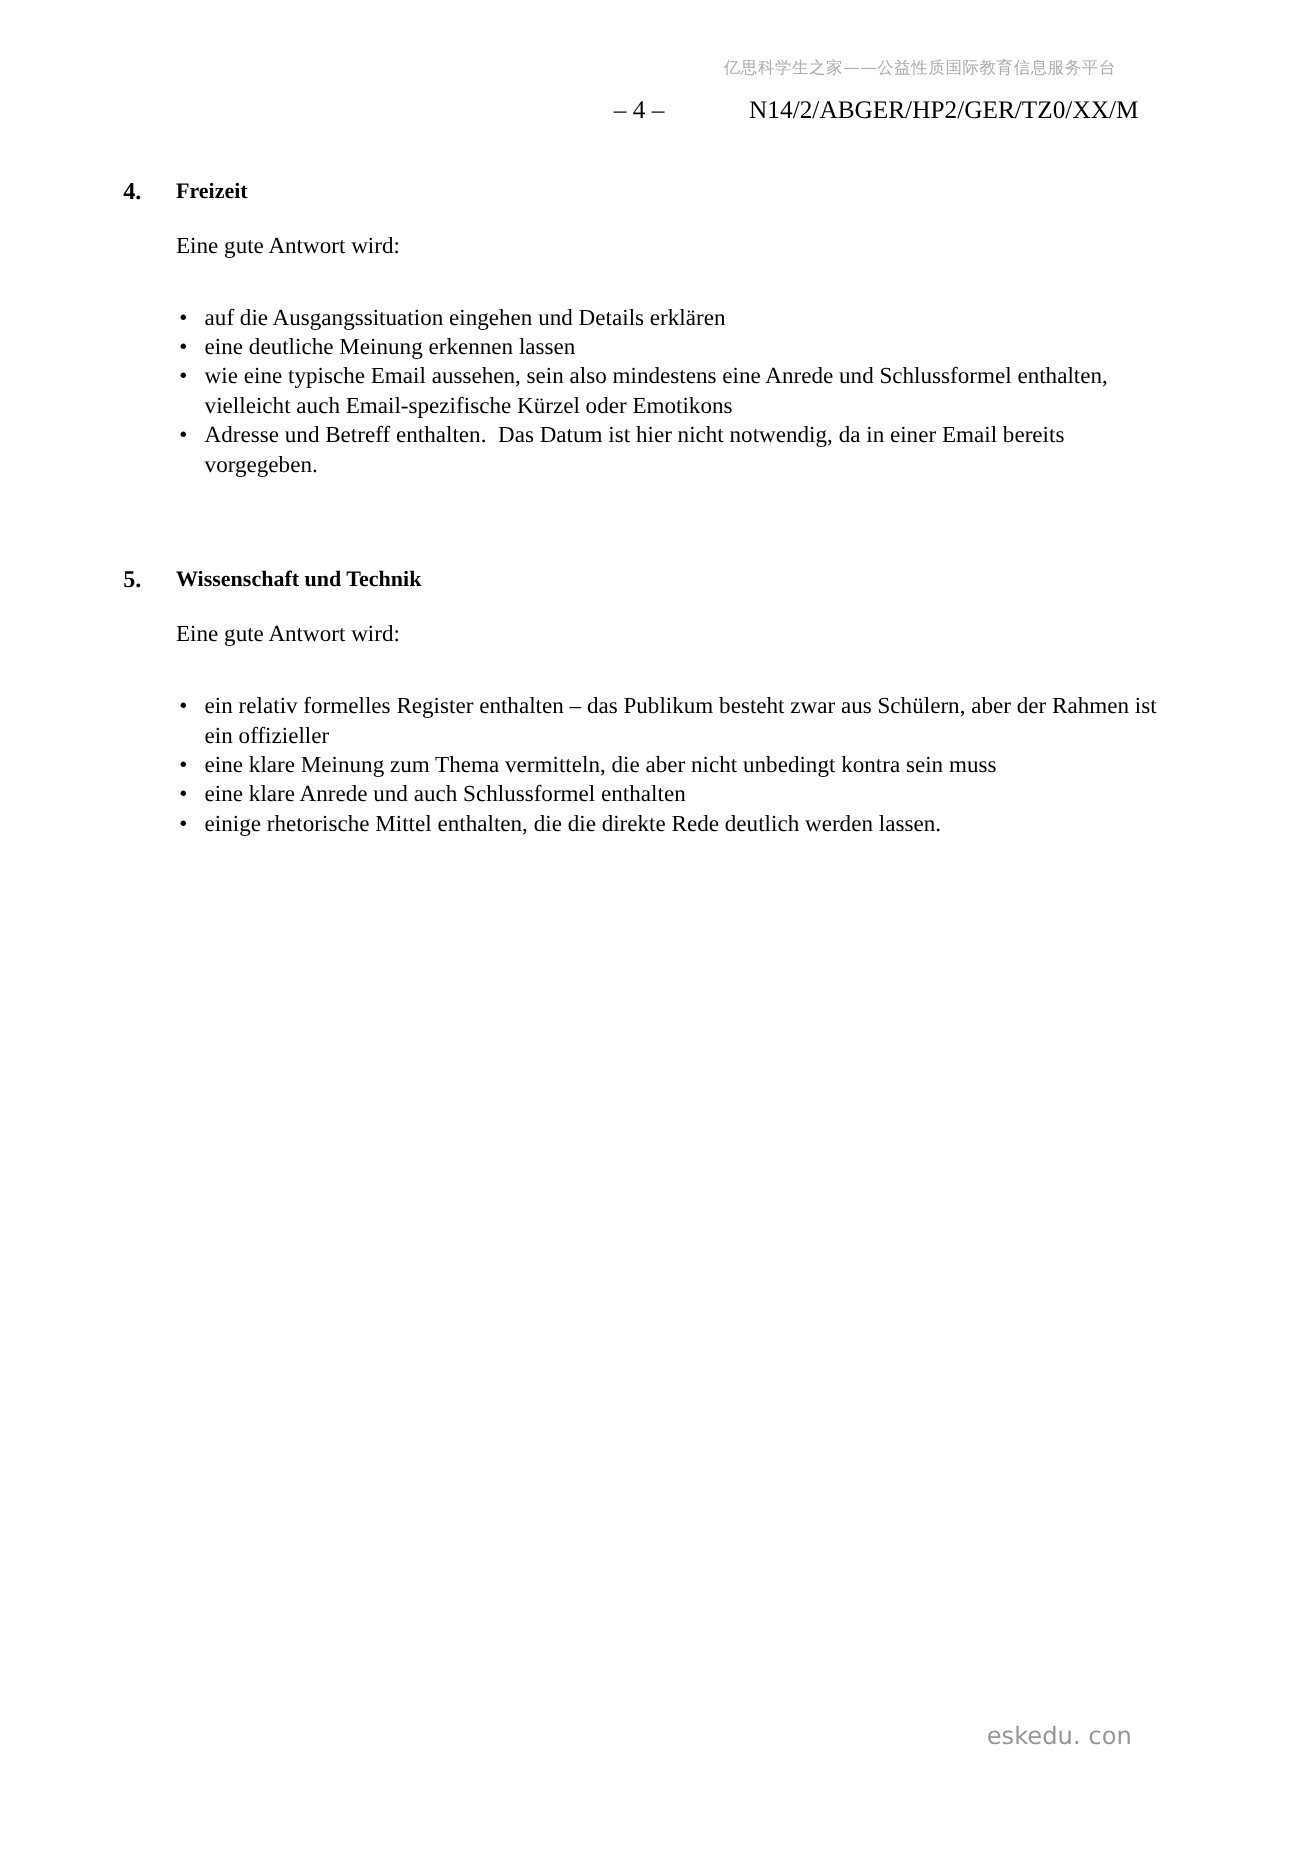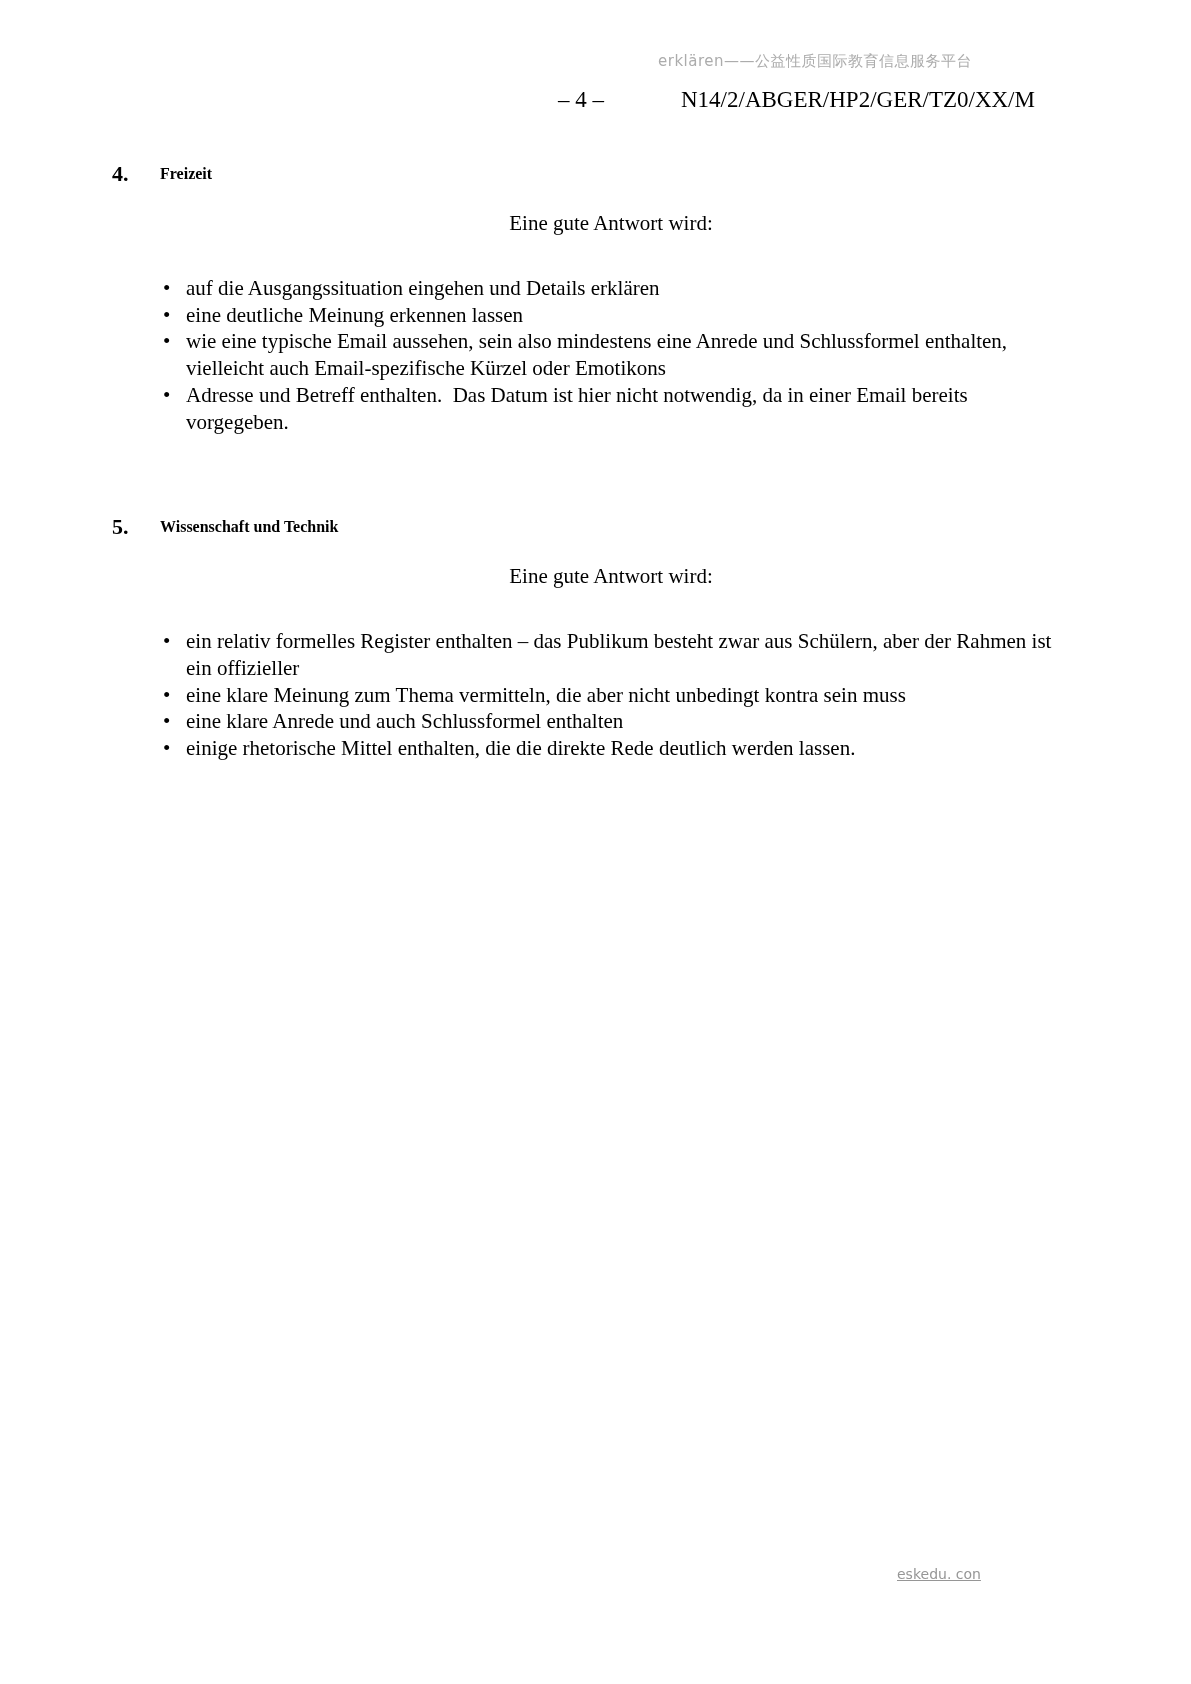--- a/index.html
+++ b/index.html
@@ -43,26 +43,25 @@
   }
   .section { position: relative; }
   .section-2 { margin-top: 78px; }
   .sec-head {
     display: flex;
     font-weight: bold;
     font-size: 22px;
     line-height: 28px;
   }
   .sec-num { width: 48px; flex: 0 0 48px; }
-  .sec-title { display: inline; font-size: 16px; margin: 0; font-weight: bold; }
+  .sec-title { display: inline; font-size: 20px; margin: 0; font-weight: bold; }
   .intro {
     margin: 22px 0 0 48px;
     font-size: 21px;
     line-height: 27px;
-    text-align: center;
   }
   .bullets {
     margin: 38px 0 0 48px;
     padding: 0;
     list-style: none;
     font-size: 21px;
     line-height: 26.7px;
   }
   .bullets li {
     position: relative;
@@ -73,32 +72,31 @@
     content: "\2022";
     position: absolute;
     left: 3px;
     top: 0;
   }
   .footer {
     position: absolute;
     left: 897px;
     top: 1566px;
     font-family: "DejaVu Sans", sans-serif;
-    font-size: 14px;
+    font-size: 22px;
     color: #969696;
     white-space: pre;
-    text-decoration: underline;
   }
 </style>
 </head>
 <body>
 
 <div class="page">
 
-  <div class="watermark">erklären——公益性质国际教育信息服务平台</div>
+  <div class="watermark">亿思科学生之家——公益性质国际教育信息服务平台</div>
 
   <div class="header-row">
     <span class="page-num">– 4 –</span>
     <span class="exam-code">N14/2/ABGER/HP2/GER/TZ0/XX/M</span>
   </div>
 
   <div class="content">
 
     <section class="section">
       <div class="sec-head">

